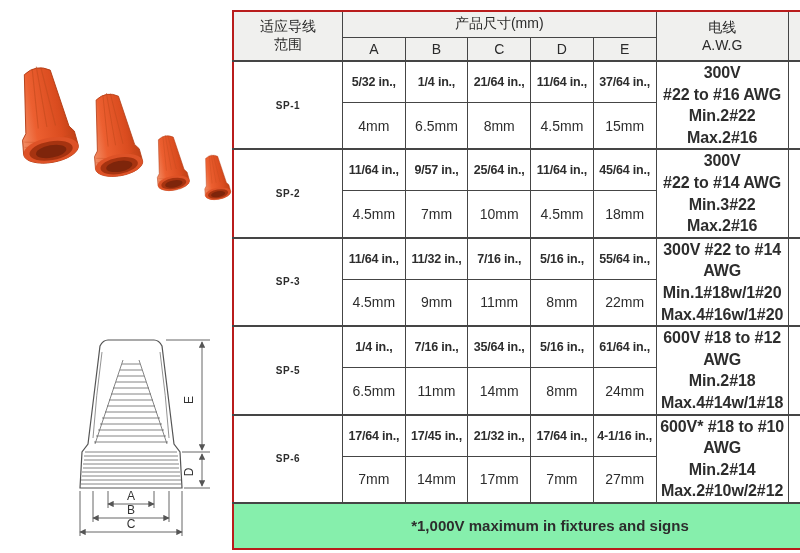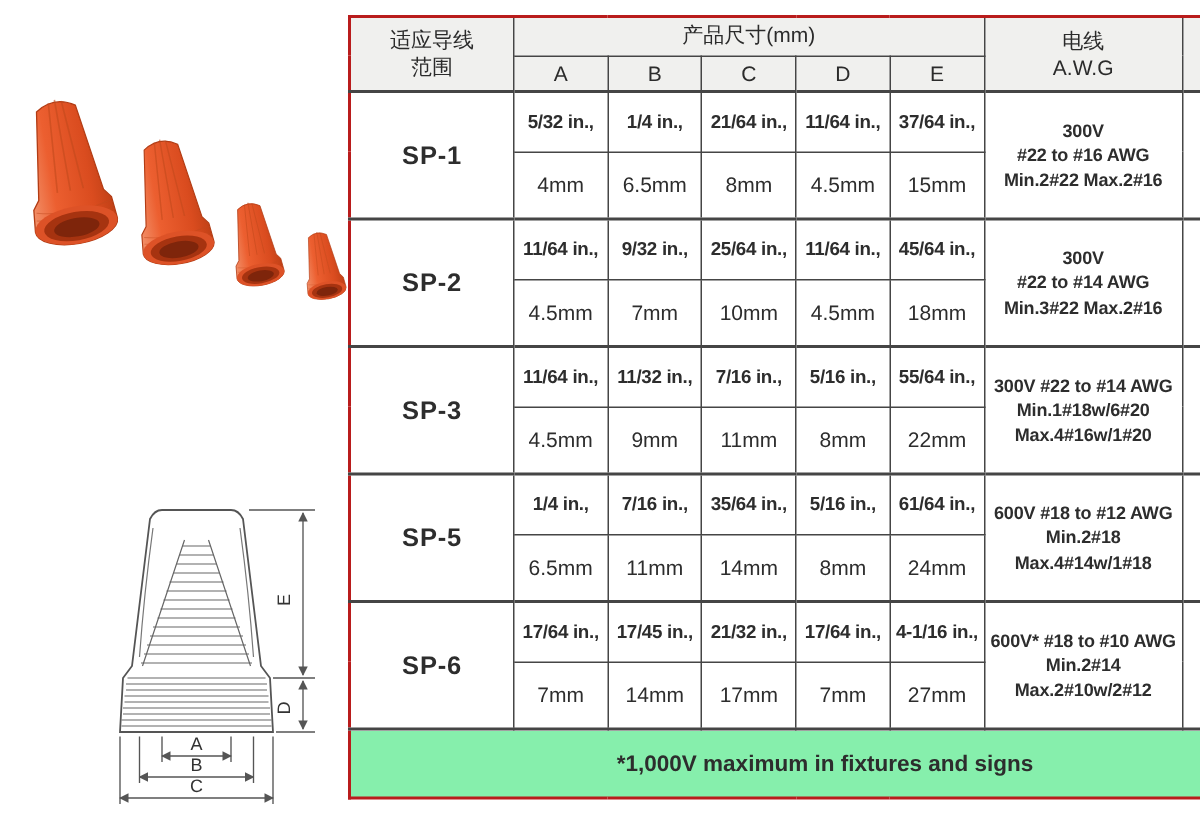--- a/index.html
+++ b/index.html
@@ -18,24 +18,24 @@
     padding:0;font-weight:normal;overflow:hidden;
   }
   table.spec thead th{background:#f0f0ee;font-size:14px;color:#2b2b2b;}
   th.dimhead{font-size:15px;margin-top:18px;}
   tr.h1{height:26px;}
   tr.h2{height:24px;}
   tr.ri{height:40px;}
   tr.rm{height:45px;}
   tr.rf{height:46px;}
   tr.sec > td, tr.sec > th{border-top-width:2px;font-weight:bold;}
-  td.model{font-size:17px;letter-spacing:0.5px;}
+  td.model{font-size:10px;letter-spacing:0.5px;}
   td.in{font-size:12.5px;white-space:nowrap;letter-spacing:-0.2px;}
   td.mm{font-size:14px;white-space:nowrap;}
-  td.awg{font-size:12px;line-height:1.35;letter-spacing:-0.1px;}
+  td.awg{font-size:16px;line-height:1.35;letter-spacing:-0.1px;}
   td.foot{font-size:15px;background:#86efac;}
   .pre{white-space:pre-line;}
   .dot{display:inline-block;width:14px;height:14px;border-radius:50%;vertical-align:middle;}
 
   
   .photo-svg{position:absolute;left:2px;top:45px;}
   .diagram-svg{position:absolute;left:36px;top:336px;}
   .dim-label{font-size:12px;fill:#333;font-family:"Liberation Sans",sans-serif;}
 </style>
 </head>
@@ -146,21 +146,21 @@
         <td class="mm">4mm</td>
         <td class="mm">6.5mm</td>
         <td class="mm">8mm</td>
         <td class="mm">4.5mm</td>
         <td class="mm">15mm</td>
       </tr>
 
       <tr class="sec ri">
         <td class="model" rowspan="2">SP-2</td>
         <td class="in">11/64 in.,</td>
-        <td class="in">9/32 in.,</td>
+        <td class="in">9/57 in.,</td>
         <td class="in">25/64 in.,</td>
         <td class="in">11/64 in.,</td>
         <td class="in">45/64 in.,</td>
         <td class="awg pre" rowspan="2">300V
 #22 to #14 AWG
 Min.3#22 Max.2#16</td>
         <td rowspan="2">
           <span class="dot" style="background: rgb(28, 37, 144);"></span>
         </td>
       </tr>
@@ -173,21 +173,21 @@
       </tr>
 
       <tr class="sec ri">
         <td class="model" rowspan="2">SP-3</td>
         <td class="in">11/64 in.,</td>
         <td class="in">11/32 in.,</td>
         <td class="in">7/16 in.,</td>
         <td class="in">5/16 in.,</td>
         <td class="in">55/64 in.,</td>
         <td class="awg pre" rowspan="2">300V #22 to #14 AWG
-Min.1#18w/6#20
+Min.1#18w/1#20
 Max.4#16w/1#20</td>
         <td rowspan="2">
           <span class="dot" style="background: rgb(240, 125, 0);"></span>
         </td>
       </tr>
       <tr class="rm">
         <td class="mm">4.5mm</td>
         <td class="mm">9mm</td>
         <td class="mm">11mm</td>
         <td class="mm">8mm</td>

